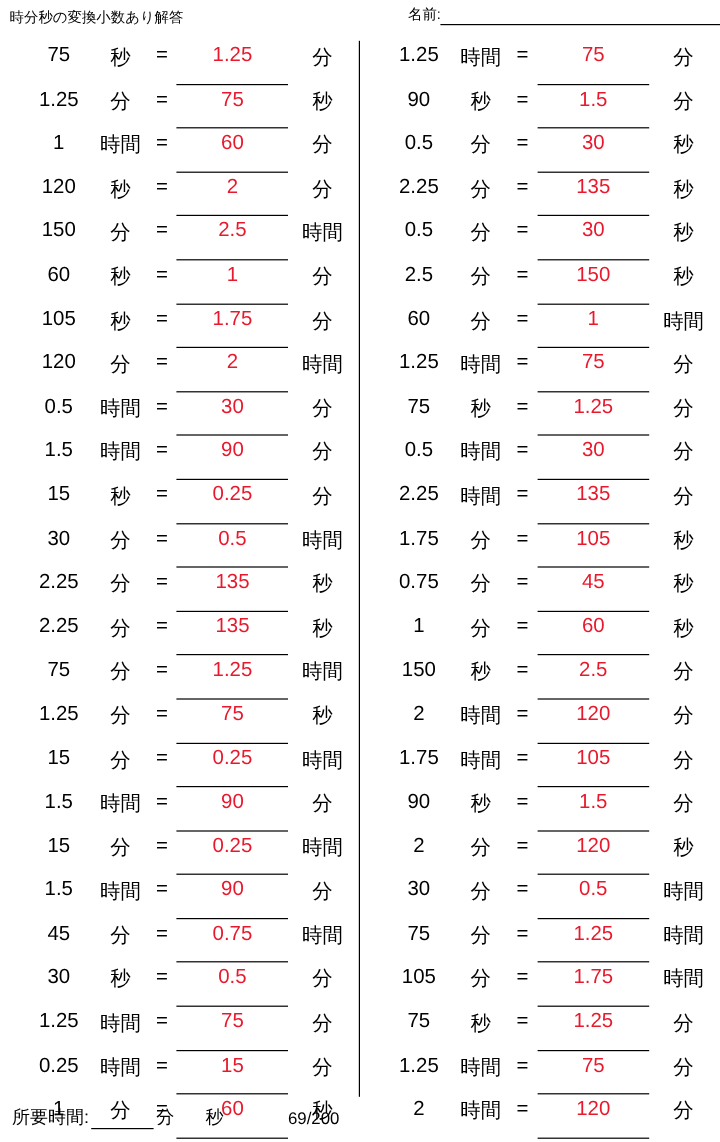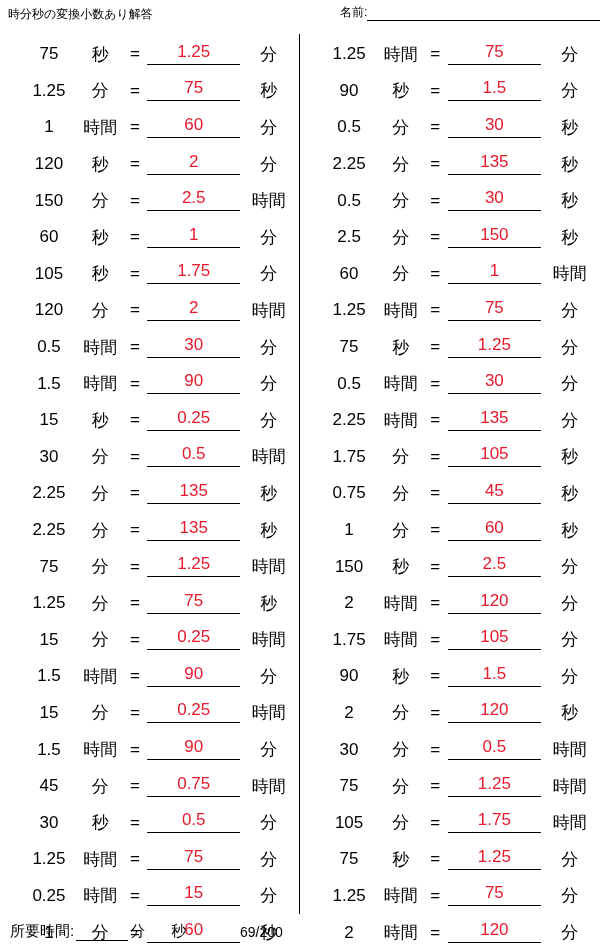--- a/index.html
+++ b/index.html
@@ -69,21 +69,20 @@
     width: 300px;
     position: relative;
     padding-top: 2px;
     box-sizing: border-box;
   }
   .col.left {
     border-right: 1px solid #000;
   }
   .row {
     display: flex;
-    align-items: center;
     height: 36.6px;
     padding: 0 6px 0 20px;
     box-sizing: border-box;
     font-size: 17px;
   }
   .cell-num {
     width: 62px;
     text-align: center;
     white-space: nowrap;
   }

